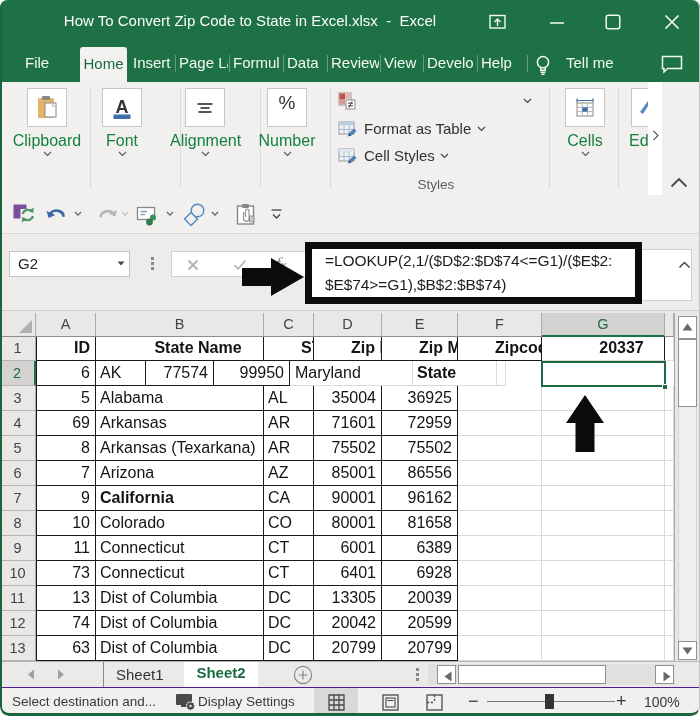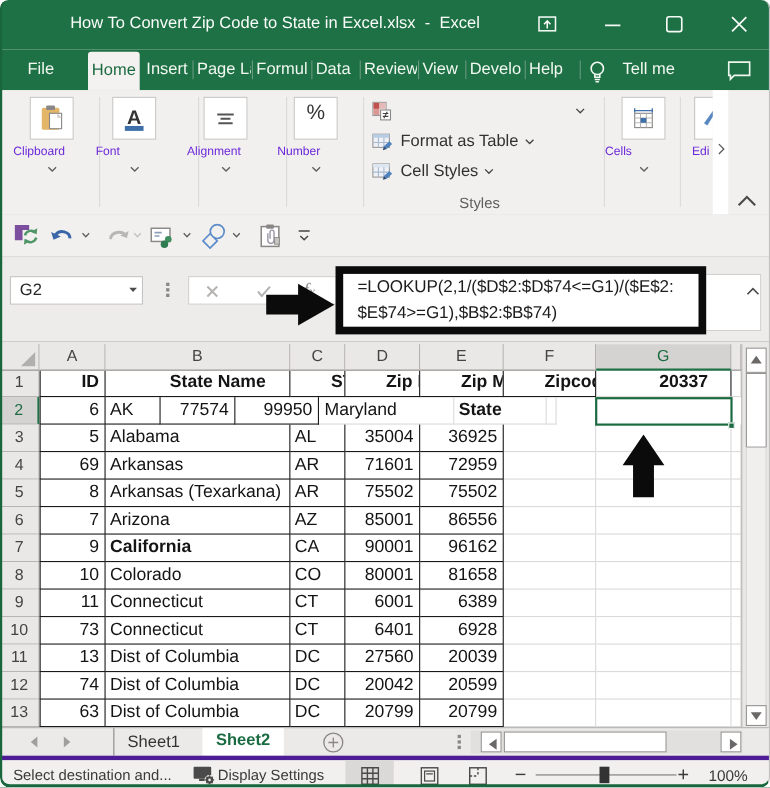--- a/index.html
+++ b/index.html
@@ -11,21 +11,21 @@
   #title{position:absolute;left:0;top:12px;width:500px;text-align:center;color:#fbfdfb;font-size:15px;white-space:pre;}
   
   #menubar{position:absolute;left:0;top:45px;width:700px;height:37px;background:#1e7145;}
   .mitem{position:absolute;top:9px;color:#f2f8f2;font-size:15px;white-space:nowrap;}
   .msep{position:absolute;top:10px;width:1px;height:17px;background:#66997e;}
   #hometab{position:absolute;left:80px;top:2px;width:47px;height:35px;background:#f3f2f1;border-radius:3px 3px 0 0;color:#1b6a40;font-size:15px;text-align:center;line-height:33px;}
   
   #ribbon{position:absolute;left:0;top:82px;width:700px;height:113px;background:#f1f0ef;border-bottom:1px solid #d5d3d1;}
   .rsep{position:absolute;top:6px;width:1px;height:100px;background:#dcdad8;}
   .gbox{position:absolute;top:6px;width:40px;height:39px;background:#fff;border:1px solid #c8c6c4;box-sizing:border-box;}
-  .glabel{position:absolute;top:50px;font-size:11px;color:#6d28d9;text-align:left;white-space:nowrap;}
+  .glabel{position:absolute;top:50px;font-size:16px;color:#15803d;text-align:center;white-space:nowrap;}
   .gchev{position:absolute;top:69px;}
   .srow{position:absolute;left:338px;font-size:15px;color:#323130;white-space:nowrap;}
   
   #qat{position:absolute;left:0;top:195px;width:700px;height:38px;background:#f1f0ef;border-bottom:1px solid #d8d6d4;}
   
   #fbar{position:absolute;left:0;top:234px;width:700px;height:77px;background:#edecea;border-bottom:1px solid #cecccb;box-sizing:border-box;}
   #namebox{position:absolute;left:9px;top:17px;width:121px;height:26px;background:#fff;border:1px solid #c6c4c2;box-sizing:border-box;font-size:15px;color:#262626;padding:3px 0 0 8px;}
   #fxstrip{position:absolute;left:171px;top:17px;width:137px;height:26px;background:#fff;border:1px solid #d2d0ce;box-sizing:border-box;}
   #finput{position:absolute;left:308px;top:15px;width:384px;height:52px;background:#fff;border:1px solid #d2d0ce;box-sizing:border-box;}
   #fannot{position:absolute;left:305px;top:8px;width:337px;height:62px;background:#fff;border:7px solid #0b0b0b;box-sizing:border-box;font-size:15.5px;color:#1c1c1c;line-height:24px;padding:0 0 0 13px;letter-spacing:-0.1px;}
@@ -43,21 +43,21 @@
   .gl{border-right:1px solid #dadada;border-bottom:1px solid #dadada;}
   .num{text-align:right;padding-right:5px;}
   .txt{text-align:left;padding-left:4px;}
   .ctr{text-align:center;padding-left:37px;}
   .b{font-weight:bold;}
   
   .sbtn{position:absolute;background:#fff;border:1px solid #939190;box-sizing:border-box;}
   
   #tabs{position:absolute;left:0;top:661px;width:700px;height:26px;background:#eceae8;border-top:1px solid #b7b5b3;box-sizing:border-box;}
   
-  #status{position:absolute;left:0;top:687px;width:700px;height:29px;background:#f1f0ef;border-top:4px solid #4c1d95;box-sizing:border-box;}
+  #status{position:absolute;left:0;top:687px;width:700px;height:29px;background:#f1f0ef;border-top:1px solid #4c1d95;box-sizing:border-box;}
   #outline{position:absolute;left:0;top:0;width:700px;height:716px;border-radius:8px 8px 9px 9px;border-left:2px solid #19663c;border-bottom:3px solid #19663c;border-right:1px solid #c3c1bf;box-sizing:border-box;pointer-events:none;z-index:99;}
 </style>
 </head>
 <body>
 <div id="win">
   <div id="titlebar">
     <div id="title">How To Convert Zip Code to State in Excel.xlsx  -  Excel</div>
     <svg class="abs" style="left:489px;top:13px" width="18" height="18" viewBox="0 0 18 18">
       <rect x="1" y="2.5" width="15" height="12.5" fill="none" stroke="#f5faf5" stroke-width="1.4"></rect>
       <path d="M8.5 13 L8.5 6.5 M5.6 9 L8.5 6 L11.4 9" fill="none" stroke="#f5faf5" stroke-width="1.4"></path>
@@ -412,21 +412,21 @@
           <div class="c tb num" style="width:68px">6401</div>
           <div class="c tb num" style="width:76px">6928</div>
           <div class="c gl" style="width:84px"></div>
           <div class="c gl" style="width:123px"></div>
           <div class="c gl" style="width:9px"></div>
         </div>
       <div class="row">
           <div class="c tb num" style="width:60px">13</div>
           <div class="c tb txt" style="width:168px">Dist of Columbia</div>
           <div class="c tb txt" style="width:50px">DC</div>
-          <div class="c tb num" style="width:68px">27560</div>
+          <div class="c tb num" style="width:68px">13305</div>
           <div class="c tb num" style="width:76px">20039</div>
           <div class="c gl" style="width:84px"></div>
           <div class="c gl" style="width:123px"></div>
           <div class="c gl" style="width:9px"></div>
         </div>
       <div class="row">
           <div class="c tb num" style="width:60px">74</div>
           <div class="c tb txt" style="width:168px">Dist of Columbia</div>
           <div class="c tb txt" style="width:50px">DC</div>
           <div class="c tb num" style="width:68px">20042</div>

